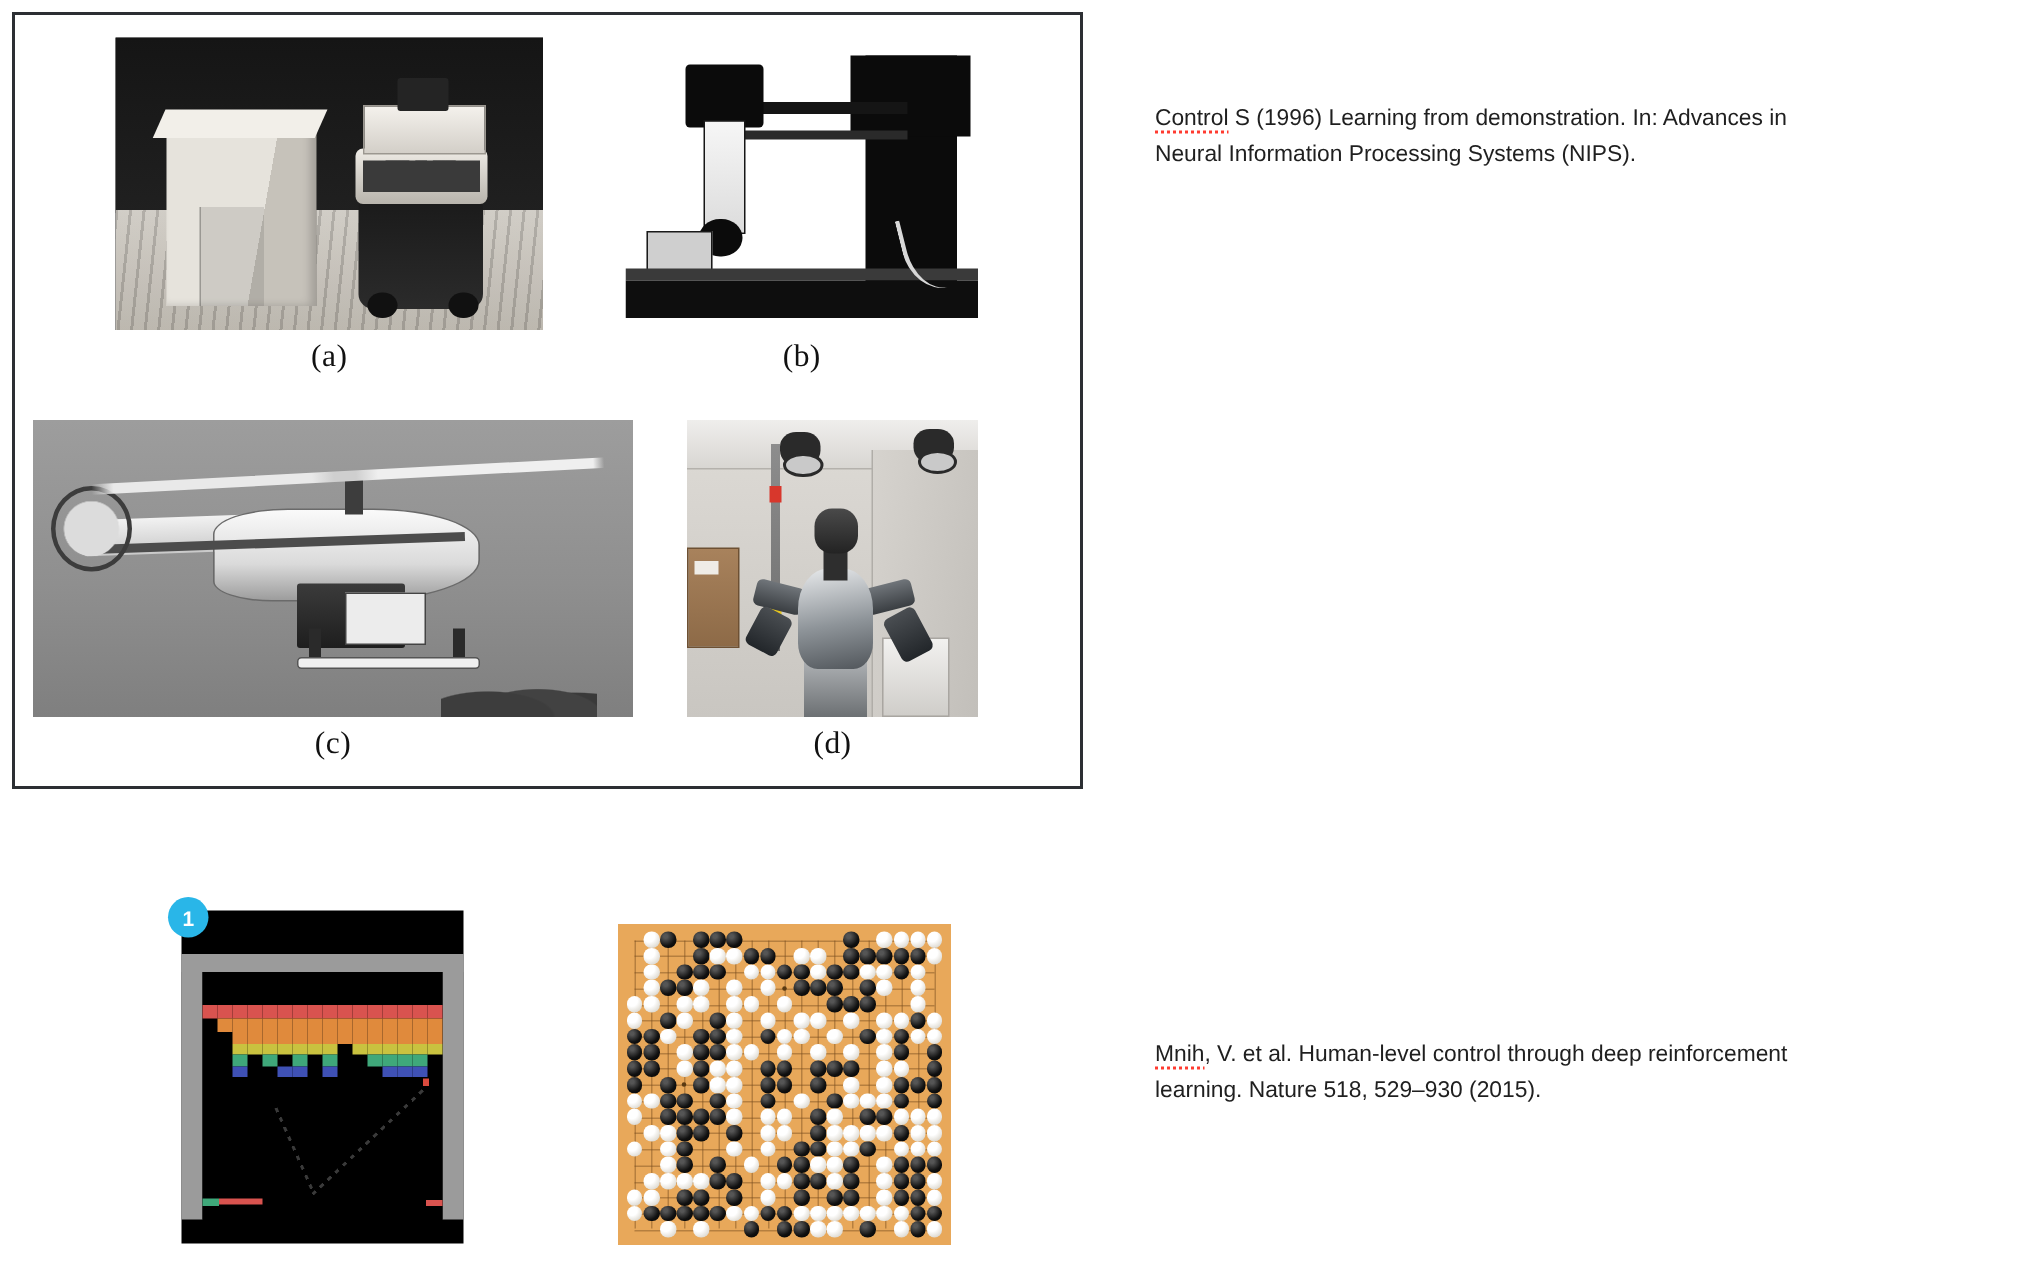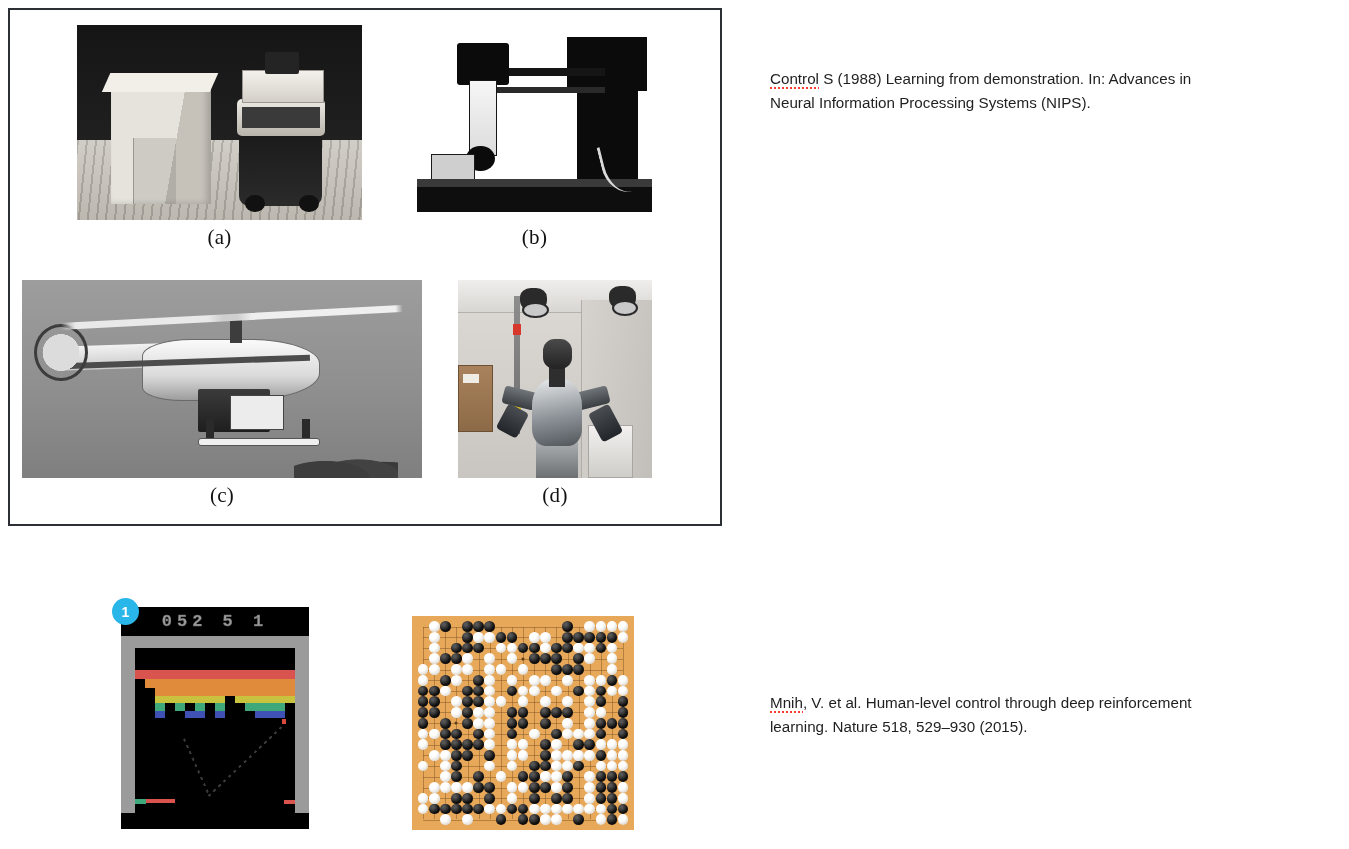--- a/index.html
+++ b/index.html
@@ -520,23 +520,20 @@
       <div class="head"></div>
     </div>
     <div class="panel-label" style="top:203px">(d)</div>
   </div>
 
 </div>
 
 <div id="atari-wrap">
   <div id="atari-badge">1</div>
   <div id="atari-screen">
-    <div class="hud">
-      <span id="atari-score">052  5  1</span>
-    </div>
     <div class="top-rail"></div>
     <div class="side-l"></div>
     <div class="side-r"></div>
     <div class="playfield" id="atari-playfield">
         <div class="brick" style="position: absolute; left: 0px; top: 22.275px; width: 10px; height: 9.075px; background: rgb(217, 83, 79);"></div>
         <div class="brick" style="position: absolute; left: 10px; top: 22.275px; width: 10px; height: 9.075px; background: rgb(217, 83, 79);"></div>
         <div class="brick" style="position: absolute; left: 20px; top: 22.275px; width: 10px; height: 9.075px; background: rgb(217, 83, 79);"></div>
         <div class="brick" style="position: absolute; left: 30px; top: 22.275px; width: 10px; height: 9.075px; background: rgb(217, 83, 79);"></div>
         <div class="brick" style="position: absolute; left: 40px; top: 22.275px; width: 10px; height: 9.075px; background: rgb(217, 83, 79);"></div>
         <div class="brick" style="position: absolute; left: 50px; top: 22.275px; width: 10px; height: 9.075px; background: rgb(217, 83, 79);"></div>
@@ -922,20 +919,20 @@
       <div class="stone w" style="width: 10.7222px; height: 10.7222px; left: 116.861px; top: 187.639px;"></div>
       <div class="stone w" style="width: 10.7222px; height: 10.7222px; left: 127.972px; top: 187.639px;"></div>
       <div class="stone b" style="width: 10.7222px; height: 10.7222px; left: 150.194px; top: 187.639px;"></div>
       <div class="stone w" style="width: 10.7222px; height: 10.7222px; left: 172.417px; top: 187.639px;"></div>
       <div class="stone b" style="width: 10.7222px; height: 10.7222px; left: 183.528px; top: 187.639px;"></div>
       <div class="stone w" style="width: 10.7222px; height: 10.7222px; left: 194.639px; top: 187.639px;"></div>
     </div>
 </div>
 
 <div id="refs">
-  <p class="ref"><span class="misspell">Control</span><span> S (1988) Learning from demonstration. In: Advances in
+  <p class="ref"><span class="misspell">Control</span><span> S (1996) Learning from demonstration. In: Advances in
 Neural Information Processing Systems (NIPS).</span></p>
 </div>
 
 <div id="ref-mnih-wrap">
   <p class="ref"><span class="misspell">Mnih</span><span>, V. et al. Human-level control through deep reinforcement
 learning. Nature 518, 529–930 (2015).</span></p>
 </div>
 
 </body></html>

